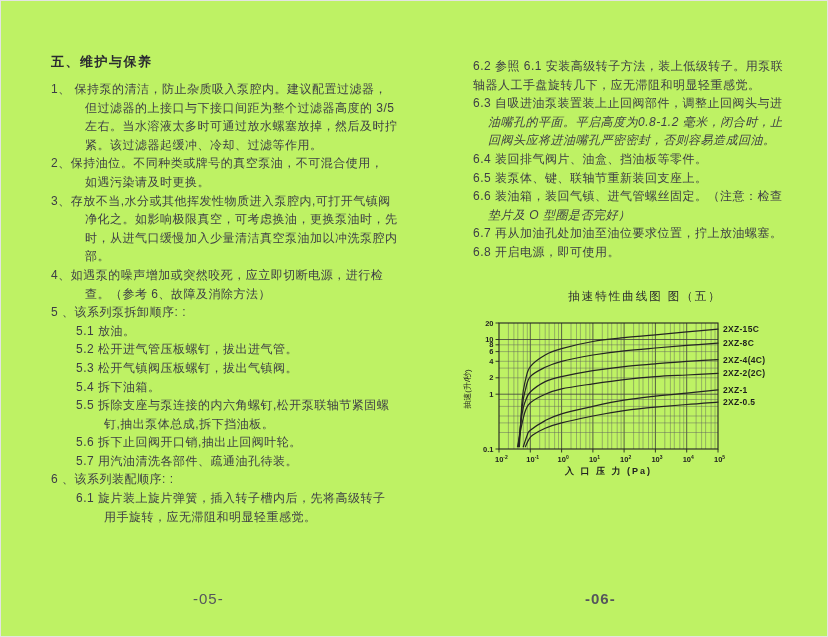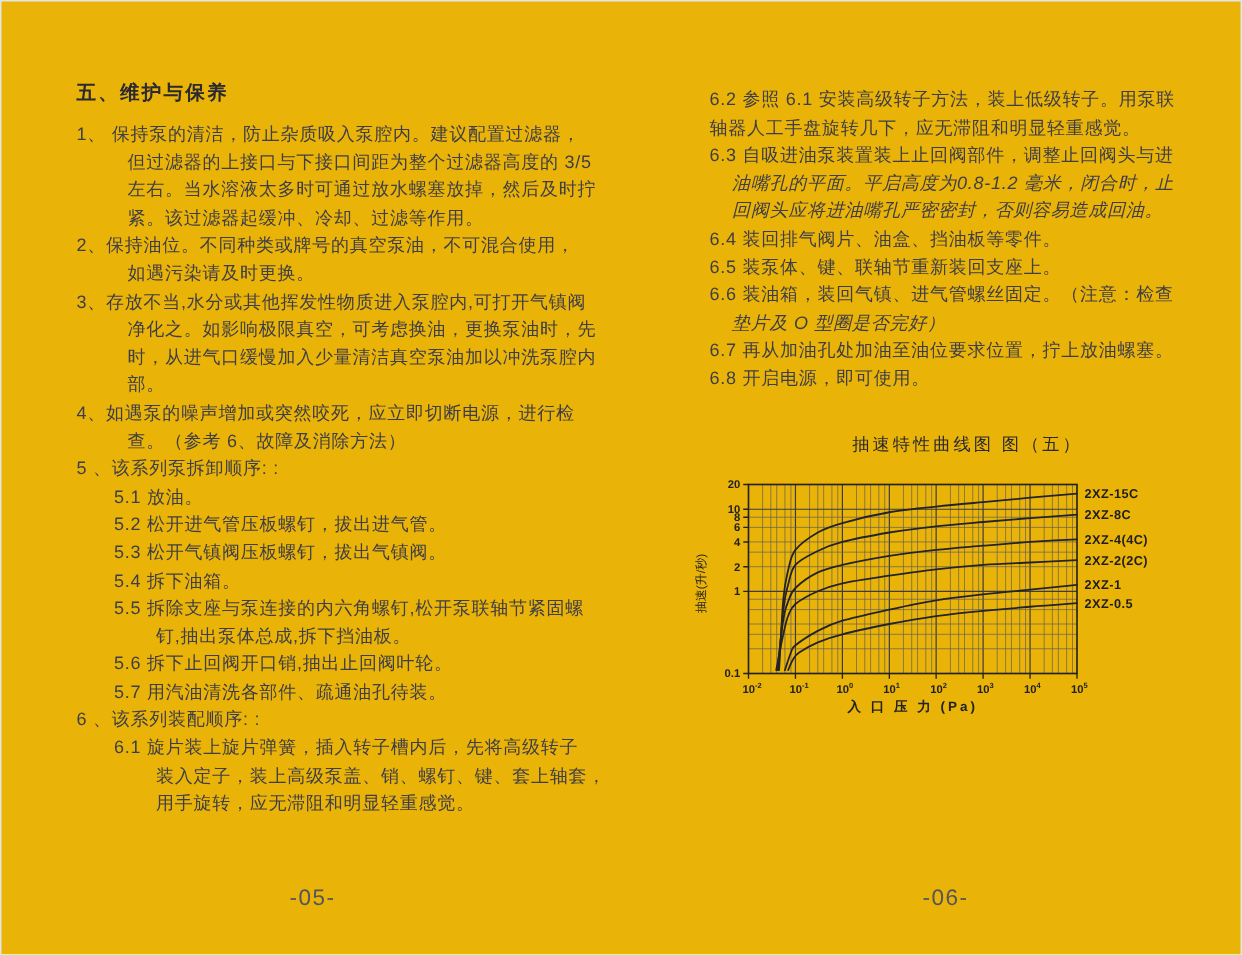--- a/index.html
+++ b/index.html
@@ -1,38 +1,38 @@
 <!DOCTYPE html>
 <html><head>
 <meta charset="utf-8">
 <style>
   html,body{margin:0;padding:0;}
   body{
     width:828px;height:637px;position:relative;background:#ffffff;
     font-family:"Liberation Sans","DejaVu Sans",sans-serif;
     overflow:hidden;
   }
-  .sheet{position:absolute;left:0;top:0;width:826px;height:635px;border:1px solid #e4e4e2;background:#eab308;}
+  .sheet{position:absolute;left:0;top:0;width:826px;height:635px;border:1px solid #e4e4e2;background:#bef264;}
   .col{position:absolute;color:#3e3e46;font-size:12px;letter-spacing:0.5px;}
   .col .heading{font-weight:bold;font-size:13px;color:#2a2a30;letter-spacing:1.5px;line-height:17px;margin:0 0 10px 0;}
   .line{height:18.6px;line-height:18.6px;white-space:nowrap;}
   .i0{margin-left:0;}
   .i1{margin-left:34px;}
   .i2{margin-left:25px;}
   .i3{margin-left:53px;}
   .r0{margin-left:0;}
   .r1{margin-left:15px;font-style:italic;}
   #left-col{left:50px;top:52px;width:400px;}
   #right-col{left:472px;top:56px;width:350px;}
   #chart-title{position:absolute;left:460px;top:288px;width:368px;text-align:center;
     font-weight:normal;font-size:11.5px;color:#2a2a2e;letter-spacing:2px;}
   #chart-svg{position:absolute;left:460px;top:308px;}
   .footer{position:absolute;top:589px;font-size:15px;color:#55555c;letter-spacing:1px;}
   #footer-left{left:192px;}
-  #footer-right{left:614px;}
+  #footer-right{left:584px;font-weight:bold;}
 </style>
 </head>
 <body>
 
 <div class="sheet">
 
   <div id="left-col" class="col">
     <div class="heading">五、维护与保养</div>
     <div id="left-lines">
         <div class="line i0">1、 保持泵的清洁，防止杂质吸入泵腔内。建议配置过滤器，</div>
@@ -51,21 +51,20 @@
         <div class="line i2">5.1 放油。</div>
         <div class="line i2">5.2 松开进气管压板螺钉，拔出进气管。</div>
         <div class="line i2">5.3 松开气镇阀压板螺钉，拔出气镇阀。</div>
         <div class="line i2">5.4 拆下油箱。</div>
         <div class="line i2">5.5 拆除支座与泵连接的内六角螺钉,松开泵联轴节紧固螺</div>
         <div class="line i3">钉,抽出泵体总成,拆下挡油板。</div>
         <div class="line i2">5.6 拆下止回阀开口销,抽出止回阀叶轮。</div>
         <div class="line i2">5.7 用汽油清洗各部件、疏通油孔待装。</div>
         <div class="line i0">6 、该系列装配顺序: :</div>
         <div class="line i2">6.1 旋片装上旋片弹簧，插入转子槽内后，先将高级转子</div>
-        <div class="line i3">装入定子，装上高级泵盖、销、螺钉、键、套上轴套，</div>
         <div class="line i3">用手旋转，应无滞阻和明显轻重感觉。</div>
       </div>
   </div>
 
   <div id="right-col" class="col">
     <div id="right-lines">
         <div class="line r0">6.2 参照 6.1 安装高级转子方法，装上低级转子。用泵联</div>
         <div class="line r0">轴器人工手盘旋转几下，应无滞阻和明显轻重感觉。</div>
         <div class="line r0">6.3 自吸进油泵装置装上止回阀部件，调整止回阀头与进</div>
         <div class="line r1">油嘴孔的平面。平启高度为0.8-1.2 毫米，闭合时，止</div>

